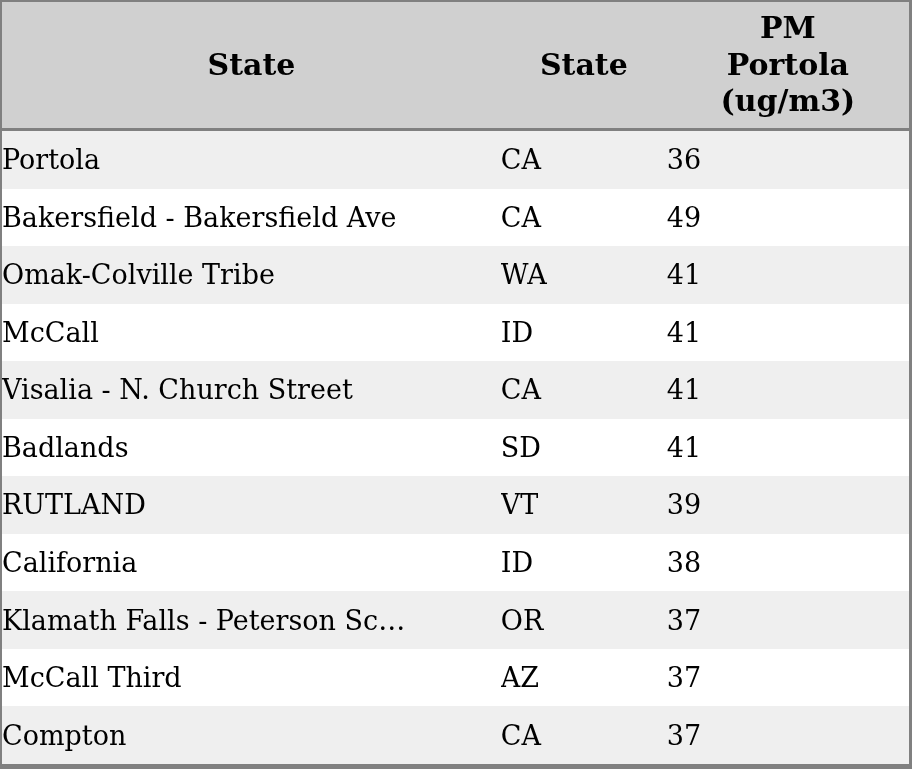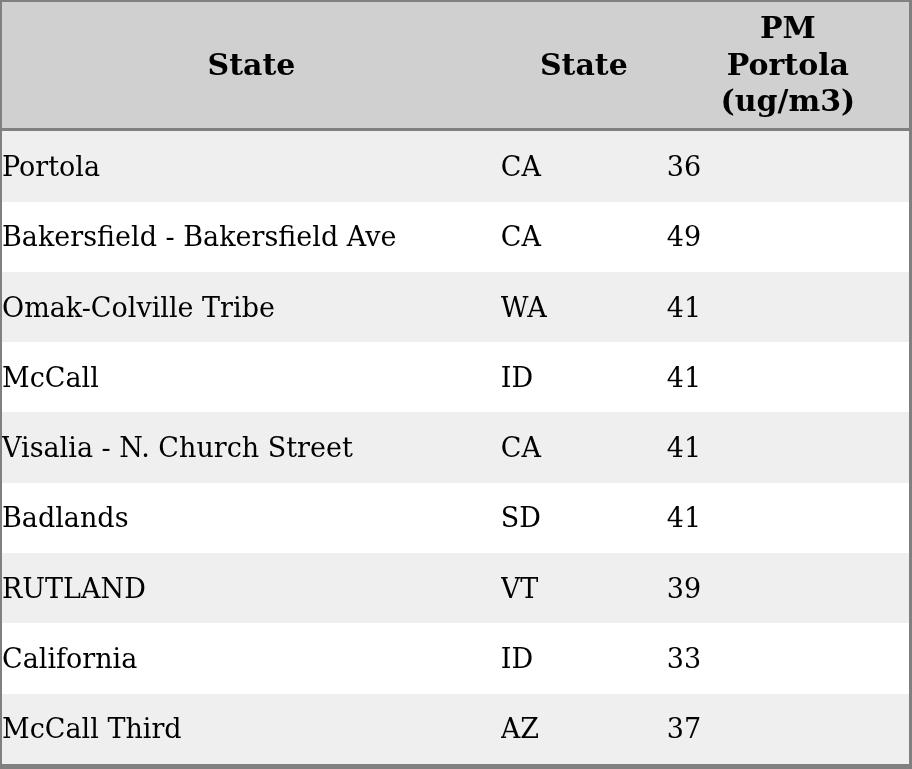--- a/index.html
+++ b/index.html
@@ -102,22 +102,32 @@
         <td>41</td>
       </tr>
       <tr>
         <td>RUTLAND</td>
         <td>VT</td>
         <td>39</td>
       </tr>
       <tr>
         <td>California</td>
         <td>ID</td>
-        <td>33</td>
+        <td>38</td>
+      </tr>
+      <tr>
+        <td>Klamath Falls - Peterson Sc…</td>
+        <td>OR</td>
+        <td>37</td>
       </tr>
       <tr>
         <td>McCall Third</td>
         <td>AZ</td>
+        <td>37</td>
+      </tr>
+      <tr>
+        <td>Compton</td>
+        <td>CA</td>
         <td>37</td>
       </tr>
     </tbody>
   </table>
 </div>
 
 </body></html>

